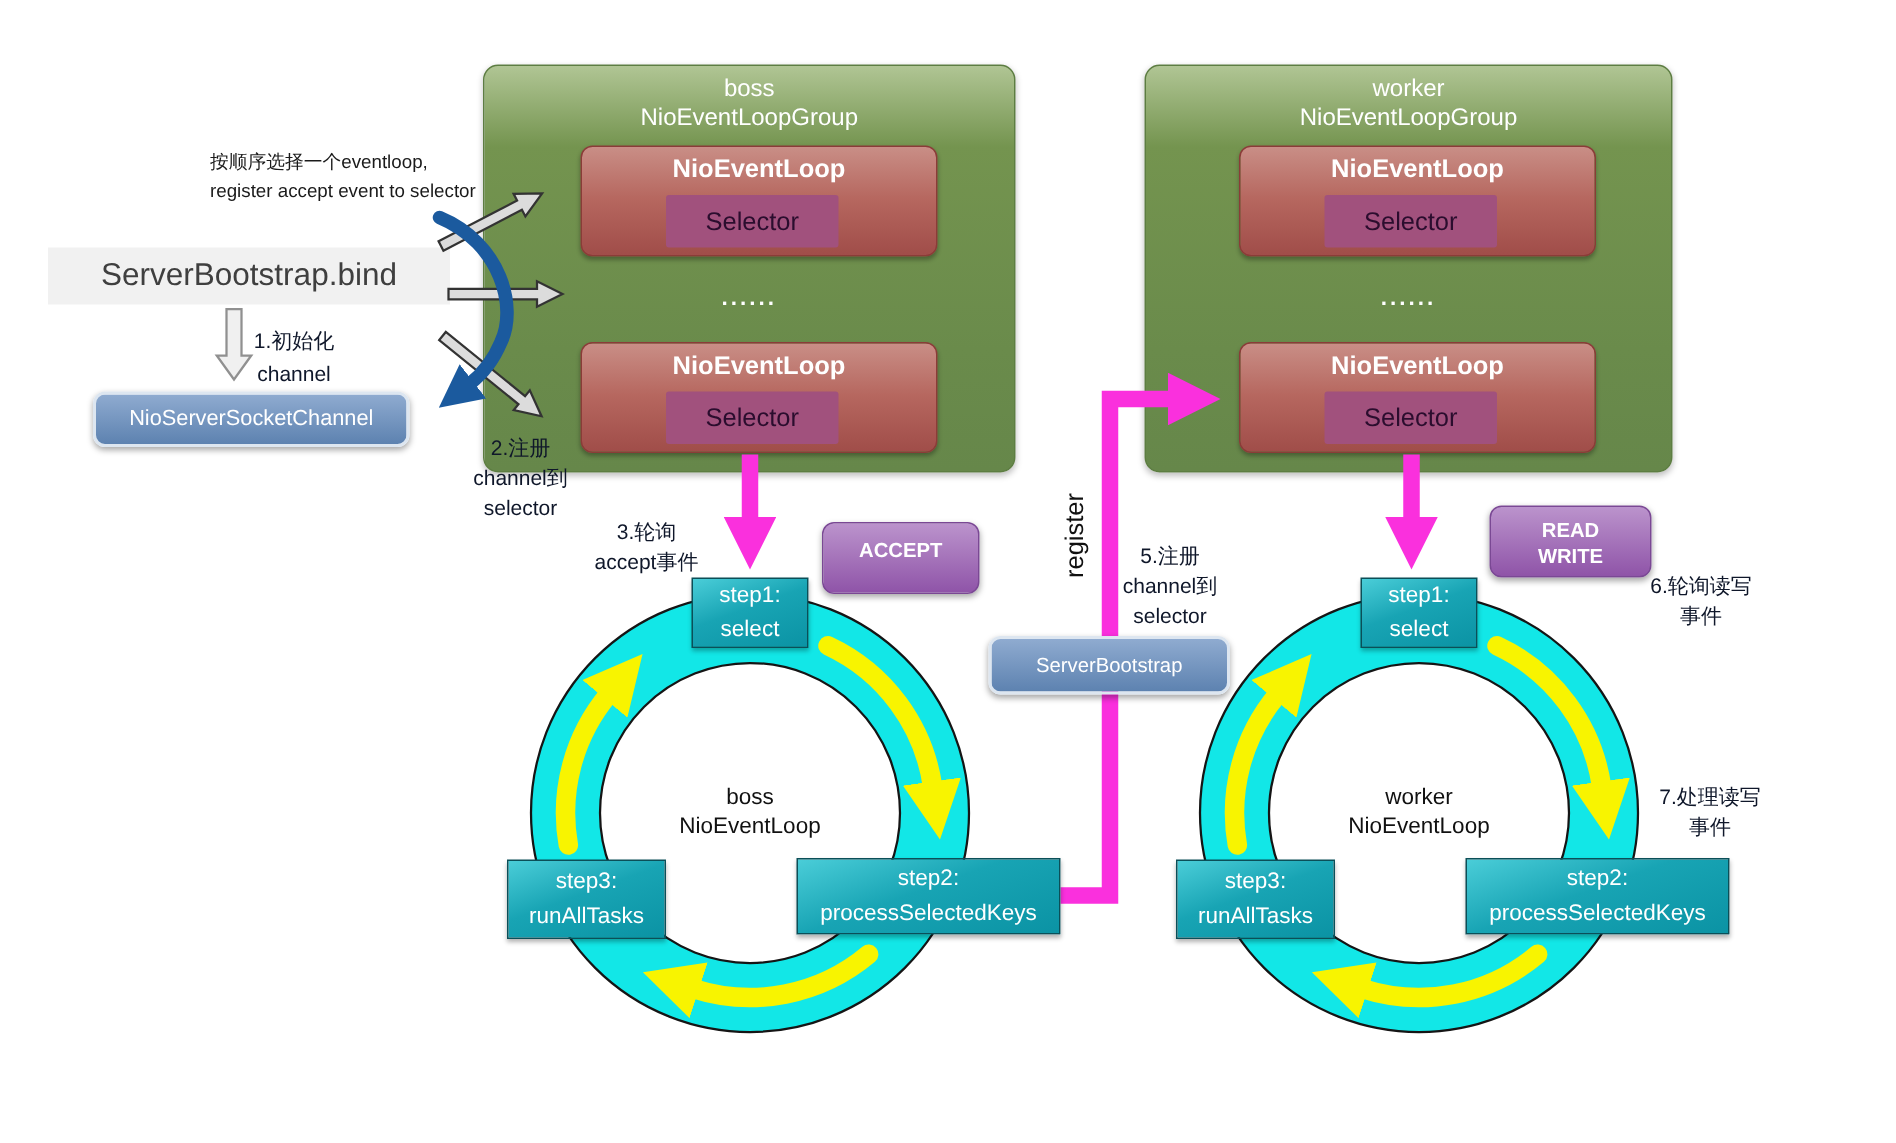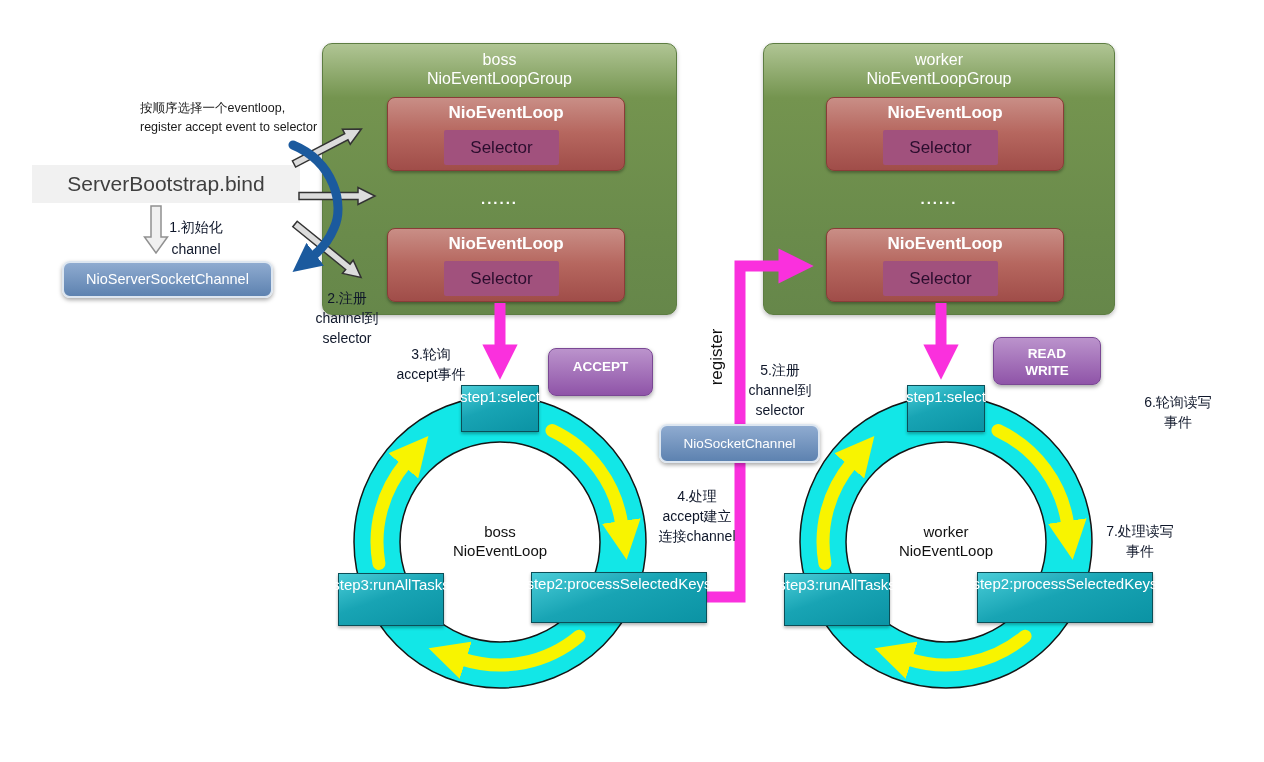--- a/index.html
+++ b/index.html
@@ -47,21 +47,21 @@
     background:linear-gradient(180deg,#bb93cc 0%,#8f54a8 100%);
     color:#fff; font-weight:bold; text-align:center;
     box-shadow:0 2px 4px rgba(0,0,0,.35); z-index:10;margin-left:16px;
   }
 
   
   .step-box {
     position:absolute; border:1px solid #0b4f58;
     background:linear-gradient(160deg,#4acdd8 0%,#18a4b4 45%,#0b93a4 100%);
     color:#fff; font-size:15px; line-height:1.5; text-align:center;
-    display:flex; justify-content:center;
+    display:flex; flex-direction:column; justify-content:center;
     box-shadow:0 2px 3px rgba(0,0,0,.3); z-index:10;
   }
 
   .bootstrap-box {
     position:absolute; left:20px; top:165px; width:268px; height:38px;
     background:#f1f1f1; color:#3f3f3f; font-size:21px; text-align:center;
     line-height:38px; z-index:1;margin-left:12px;
   }
 
   .annotation { position:absolute; left:140px; top:99px; color:#1a1a1a;
@@ -218,49 +218,44 @@
 
   <div class="purple-pill" style="left:532px; top:348px; width:105px; height:48px; font-size:13.5px; line-height:36px;">
     <span>ACCEPT</span>
   </div>
   <div class="purple-pill" style="left:977px; top:337px; width:108px; height:48px; font-size:13.5px; line-height:17px; padding-top:7px;">
     <div>READ</div>
     <div>WRITE</div>
   </div>
 
   <div class="blue-pill" style="left:659px; top:424px; width:161px; height:39px; font-size:13.5px; line-height:35px;">
-    <span>NioSocketChannel</span>
+    <span>ServerBootstrap</span>
   </div>
 
   <div class="register-label">register</div>
 
   <div class="blue-label wide" style="left:146px; top:216px; width:100px;">
     <div>1.初始化</div>
     <div>channel</div>
   </div>
   <div class="blue-label" style="left:297px; top:288px; width:100px;">
     <div>2.注册</div>
     <div>channel到</div>
     <div>selector</div>
   </div>
   <div class="blue-label" style="left:366px; top:344px; width:130px;">
     <div>3.轮询</div>
     <div>accept事件</div>
   </div>
-  <div class="blue-label" style="left:632px; top:486px; width:130px;">
-    <div>4.处理</div>
-    <div>accept建立</div>
-    <div>连接channel</div>
-  </div>
   <div class="blue-label" style="left:720px; top:360px; width:120px;">
     <div>5.注册</div>
     <div>channel到</div>
     <div>selector</div>
   </div>
-  <div class="blue-label" style="left:1118px; top:380px; width:120px;margin-top:12px;">
+  <div class="blue-label" style="left:1074px; top:380px; width:120px;">
     <div>6.轮询读写</div>
     <div>事件</div>
   </div>
   <div class="blue-label" style="left:1080px; top:521px; width:120px;">
     <div>7.处理读写</div>
     <div>事件</div>
   </div>
 
 </div>
 

